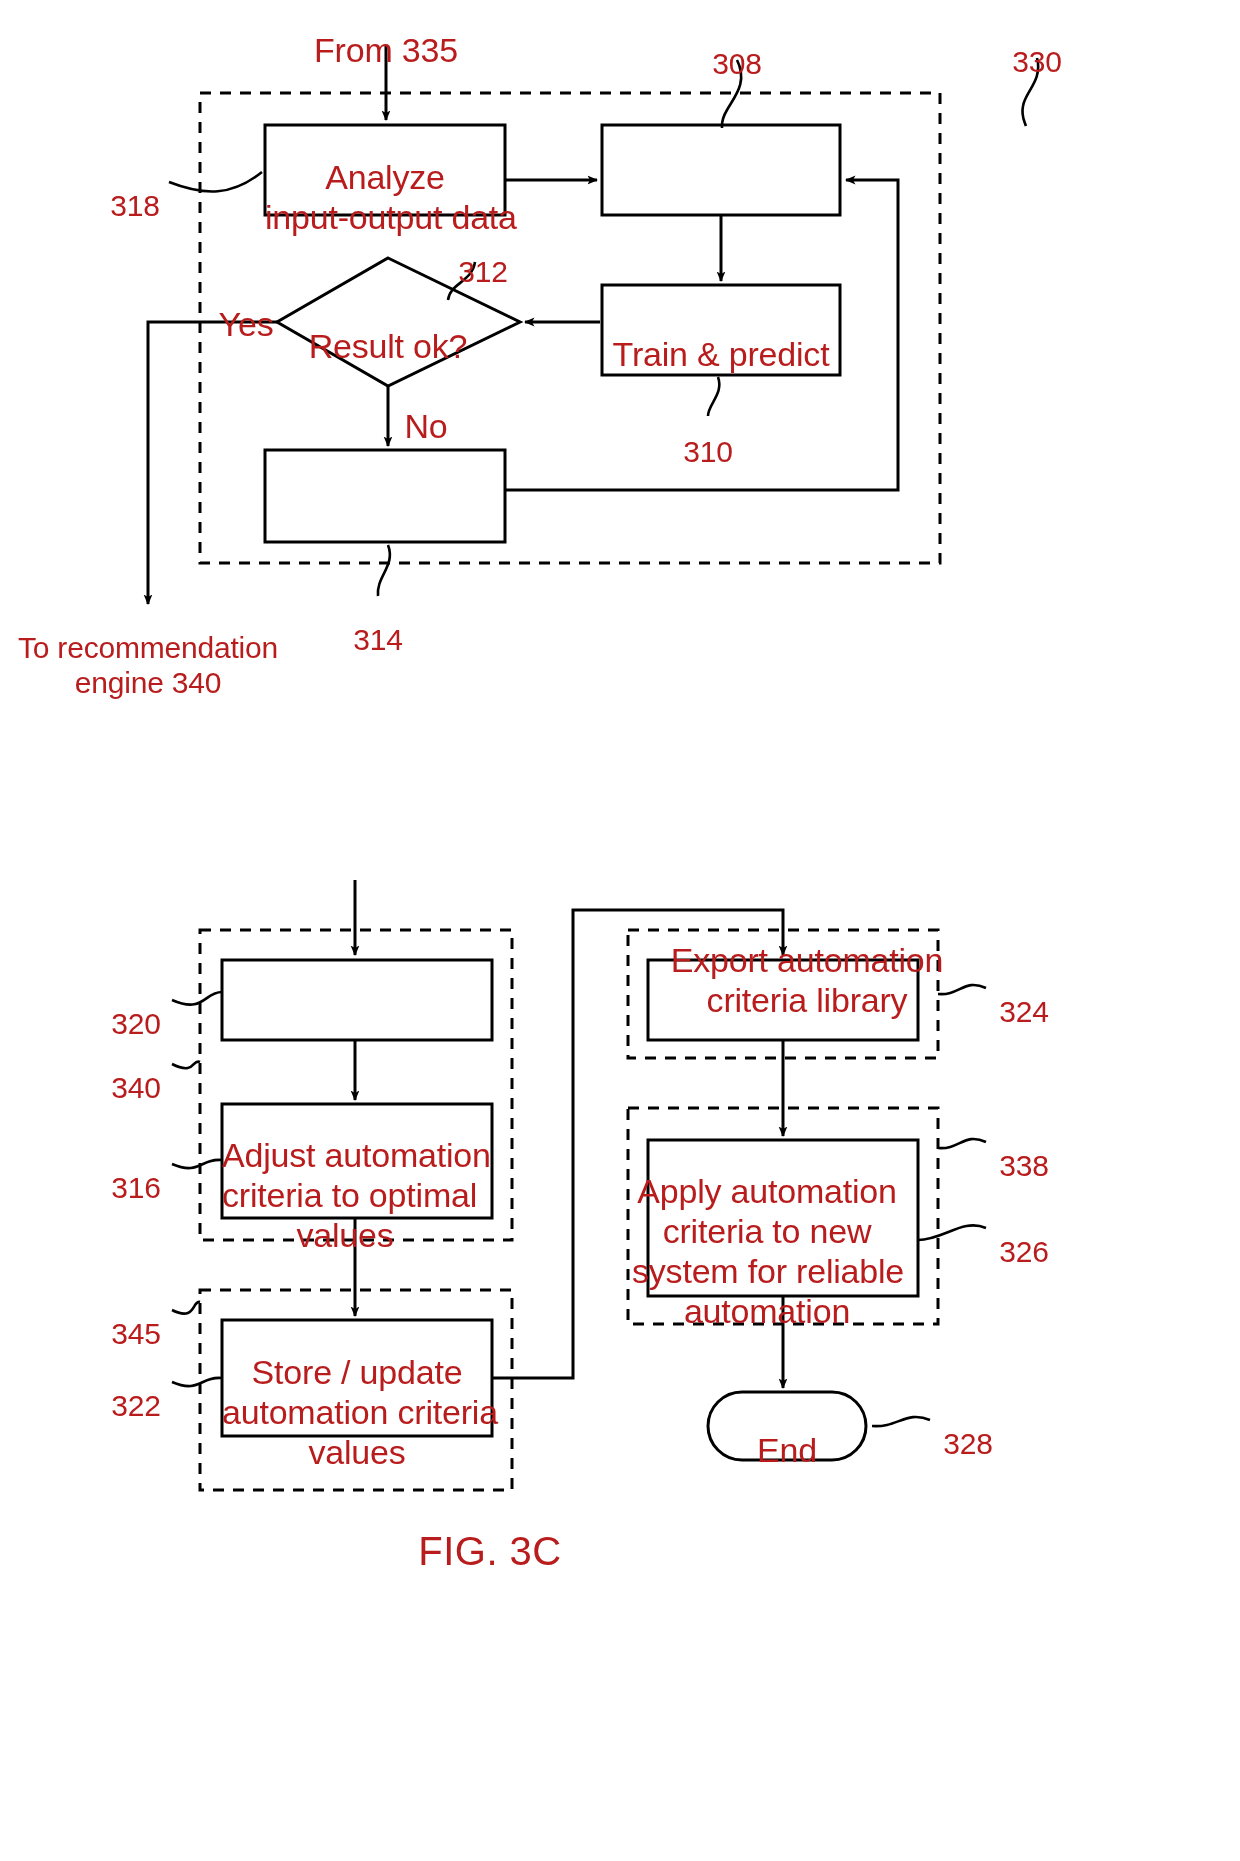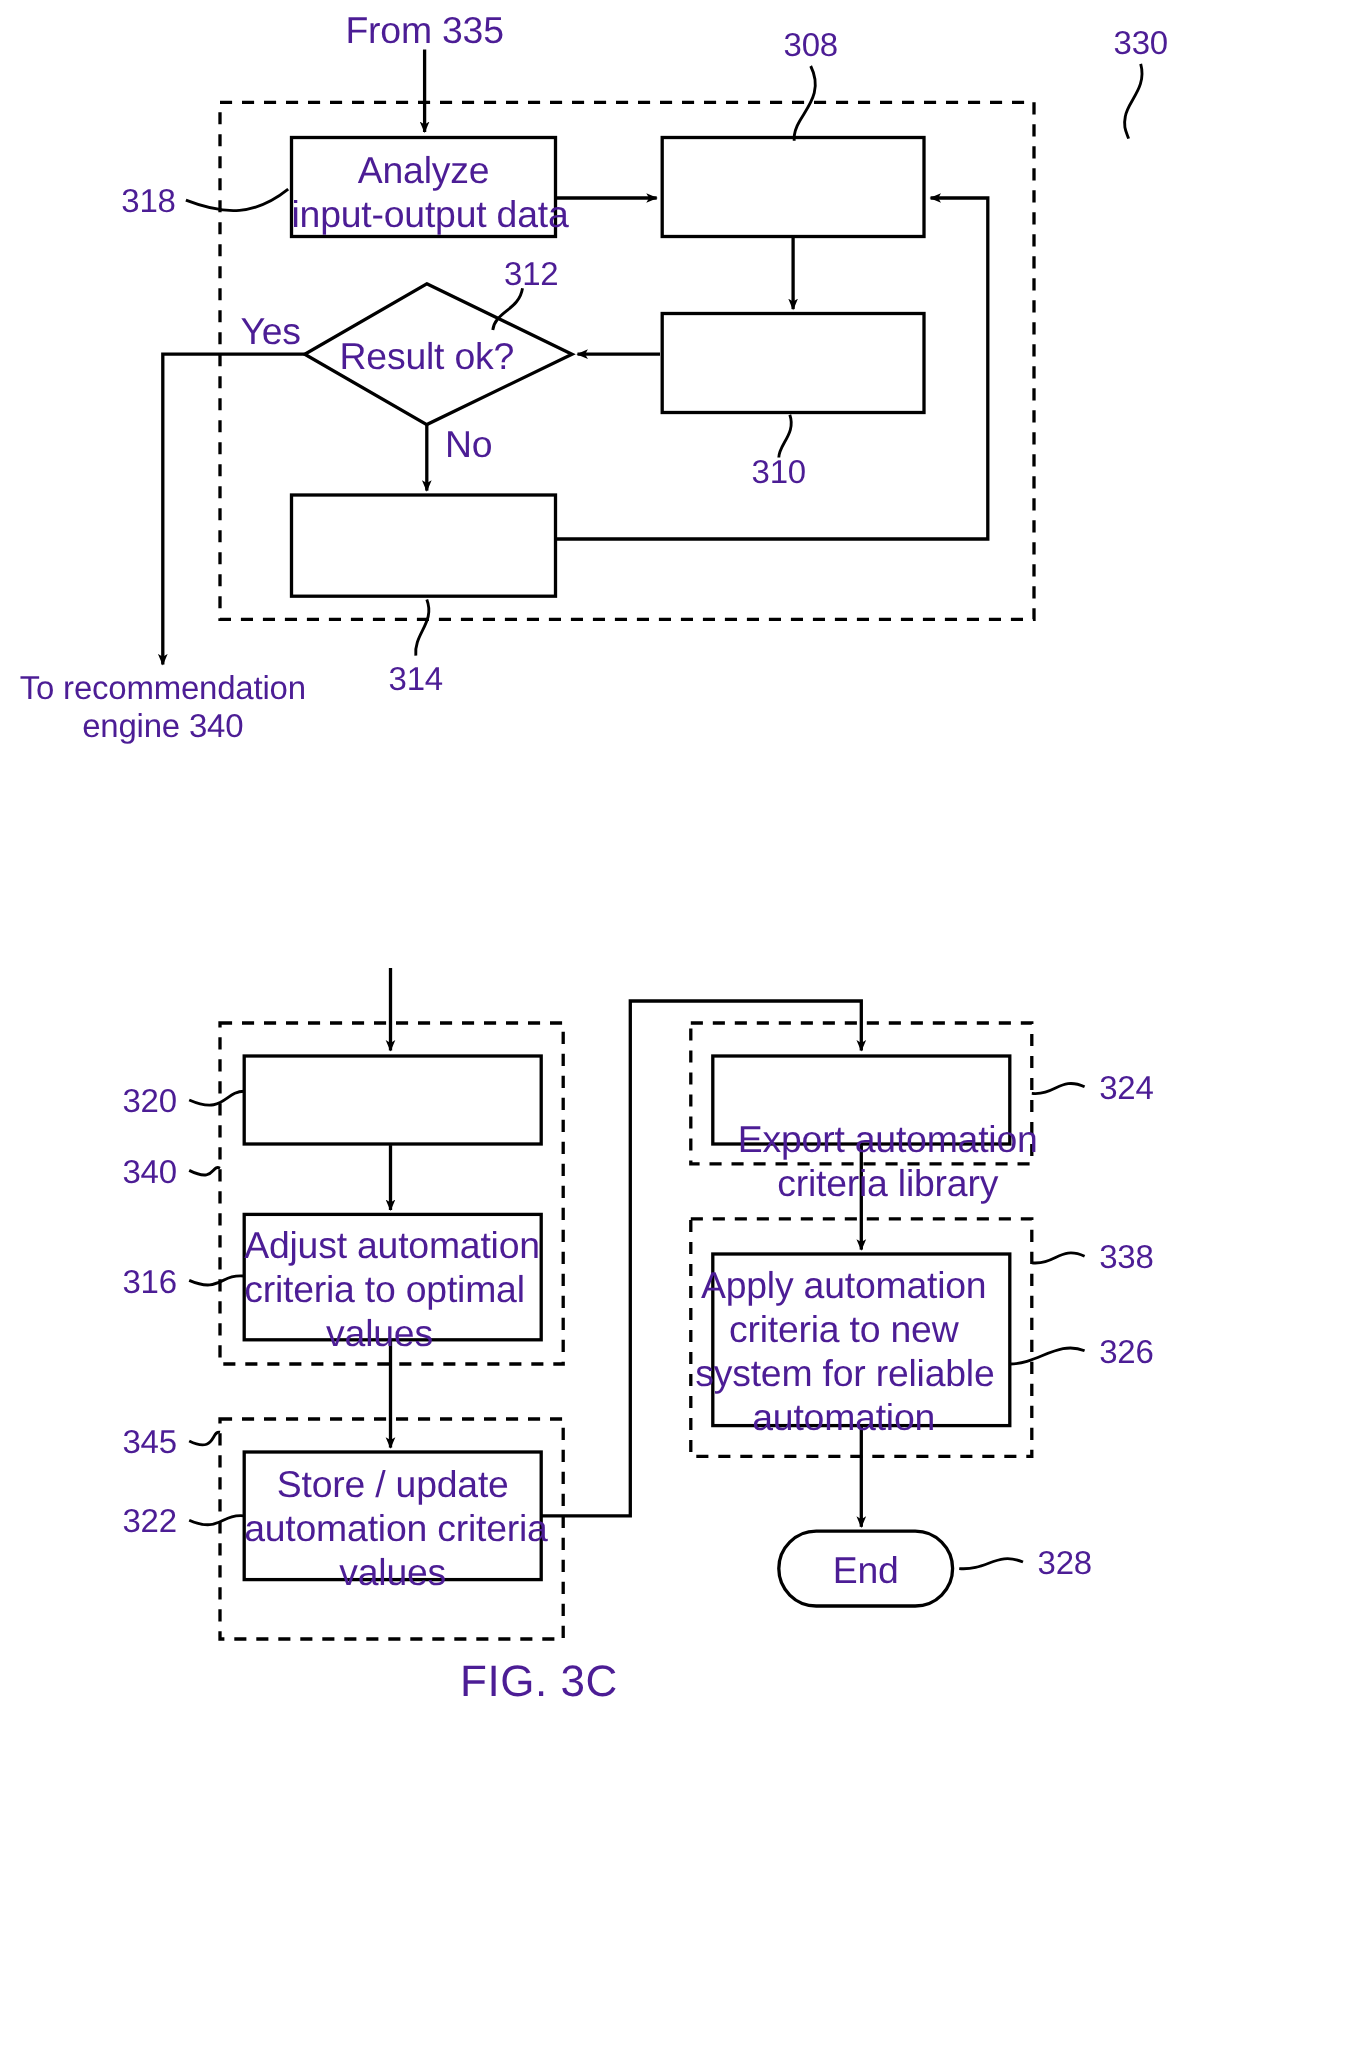--- a/index.html
+++ b/index.html
@@ -28,23 +28,24 @@
     top: 0;
     width: 1240px;
     height: 1861px;
     overflow: visible;
   }
   .txt {
     position: absolute;
     text-align: center;
     line-height: 1.18;
     font-family: "Liberation Sans", sans-serif;
-    color: #4c1d95;
+    color: #b91c1c;
     white-space: pre;
     letter-spacing: -0.2px;
+    margin-top: 22px;
   }
   .t30 { font-size: 30px; }
   .t34 { font-size: 34px; }
   .figlabel { font-size: 40px; letter-spacing: 0.5px; }
   .refnum { font-size: 30px; }
 </style>
 </head>
 <body>
 
 <div id="root">
@@ -124,20 +125,21 @@
     <path d="M986,1228 C962,1218 944,1240 918,1240" fill="none" stroke="#000" stroke-width="2.6"></path>
     <path d="M930,1420 C906,1410 898,1428 872,1426" fill="none" stroke="#000" stroke-width="2.6"></path>
   </svg>
 
   <div class="txt t34" style="left:286px; top:8px; width:200px;">From 335</div>
 
   <div class="txt t34" style="left:265px; top:135px; width:240px;">Analyze
 input-output data</div>
 
 
+  <div class="txt t34" style="left:602px; top:312px; width:238px;">Train &amp; predict</div>
 
   <div class="txt t34" style="left:298px; top:304px; width:180px;">Result ok?</div>
 
 
   <div class="txt t34" style="left:201px; top:282px; width:90px;">Yes</div>
 
   <div class="txt t34" style="left:396px; top:384px; width:60px;">No</div>
 
   <div class="txt refnum" style="left:100px; top:166px; width:70px;">318</div>
   <div class="txt refnum" style="left:702px; top:24px; width:70px;">308</div>
@@ -153,21 +155,21 @@
 
 
   <div class="txt t34" style="left:222px; top:1113px; width:246px;">Adjust automation
 criteria to optimal
 values</div>
 
   <div class="txt t34" style="left:222px; top:1330px; width:270px;">Store / update
 automation criteria
 values</div>
 
-  <div class="txt t34" style="left:648px; top:1016px; width:318px;">Export automation
+  <div class="txt t34" style="left:648px; top:918px; width:318px;">Export automation
 criteria library</div>
 
   <div class="txt t34" style="left:632px; top:1149px; width:270px;">Apply automation
 criteria to new
 system for reliable
 automation</div>
 
   <div class="txt t34" style="left:708px; top:1408px; width:158px;">End</div>
 
   <div class="txt refnum" style="left:100px; top:984px; width:72px;">320</div>

